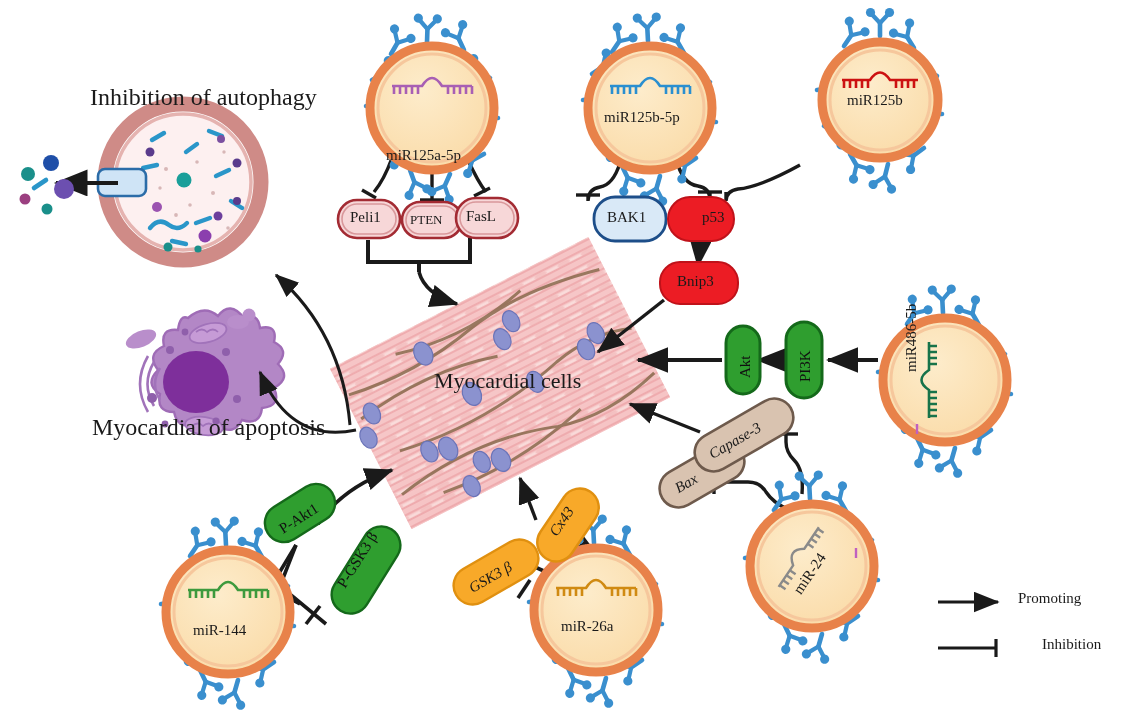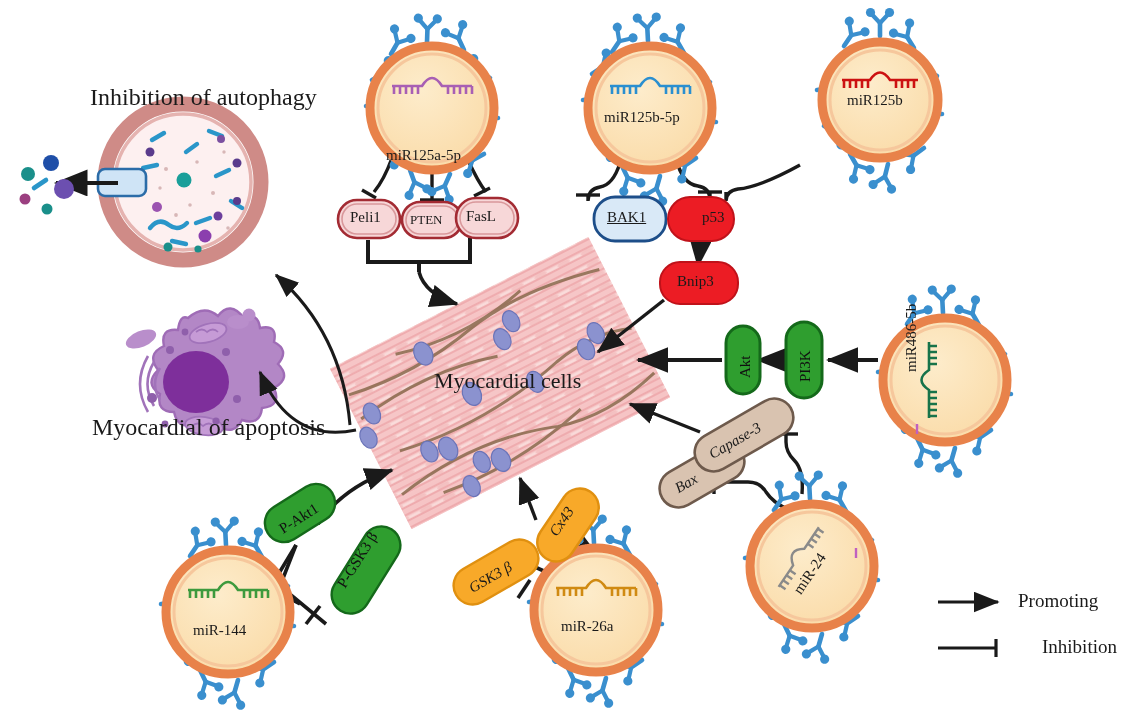--- a/index.html
+++ b/index.html
@@ -2,21 +2,21 @@
 <html><head>
 <meta charset="utf-8">
 <style>
   html,body{margin:0;padding:0;background:#fff;}
   body{width:1127px;height:713px;position:relative;overflow:hidden;
        font-family:"Liberation Serif",serif;}
   #stage{position:absolute;left:0;top:0;width:1127px;height:713px;}
   svg.layer{position:absolute;left:0;top:0;width:1127px;height:713px;overflow:visible;}
   .txt{position:absolute;white-space:nowrap;color:#1a1a1a;}
   .title-txt{font-size:24px;}
-  .legend-txt{font-size:19px;}
+  .legend-txt{font-size:15px;}
   .tissue-txt{font-size:22px;}
   .exo-label{font-size:15px;}
   .node-txt{font-size:15px;}
   .node-txt-sm{font-size:13px;}
 </style>
 </head>
 <body>
 
 <div id="stage">
 
@@ -437,21 +437,21 @@
 <div class="txt exo-label" style="left:604px;top:109px;">miR125b-5p</div>
 <div class="txt exo-label" style="left:847px;top:92px;">miR125b</div>
 <div class="txt exo-label" style="left:903px;top:372px;transform:rotate(-90deg);transform-origin:left top;">miR486-5b</div>
 <div class="txt exo-label" style="left:790px;top:588px;transform:rotate(-56deg);transform-origin:left top;">miR-24</div>
 <div class="txt exo-label" style="left:561px;top:618px;">miR-26a</div>
 <div class="txt exo-label" style="left:193px;top:622px;">miR-144</div>
 
 <div class="txt node-txt" style="left:350px;top:209px;">Peli1</div>
 <div class="txt node-txt-sm" style="left:410px;top:212px;text-align:center;">PTEN</div>
 <div class="txt node-txt" style="left:466px;top:208px;">FasL</div>
-<div class="txt node-txt" style="left:607px;top:209px;text-decoration:underline;">BAK1</div>
+<div class="txt node-txt" style="left:607px;top:209px;">BAK1</div>
 <div class="txt node-txt" style="left:702px;top:209px;">p53</div>
 <div class="txt node-txt" style="left:677px;top:273px;">Bnip3</div>
 <div class="txt node-txt" style="left:737px;top:378px;transform:rotate(-90deg);transform-origin:left top;color:#111;">Akt</div>
 <div class="txt node-txt" style="left:797px;top:382px;transform:rotate(-90deg);transform-origin:left top;color:#111;">PI3K</div>
 <div class="txt node-txt" style="left:672px;top:482px;transform:rotate(-30deg);transform-origin:left top;font-style:italic;">Bax</div>
 <div class="txt node-txt" style="left:706px;top:448px;transform:rotate(-30deg);transform-origin:left top;font-style:italic;">Capase-3</div>
 <div class="txt node-txt" style="left:276px;top:523px;transform:rotate(-32deg);transform-origin:left top;color:#111;">P-Akt1</div>
 <div class="txt node-txt" style="left:334px;top:582px;transform:rotate(-58deg);transform-origin:left top;color:#111;">P-GSK3 β</div>
 <div class="txt node-txt" style="left:466px;top:582px;transform:rotate(-30deg);transform-origin:left top;font-style:italic;">GSK3 β</div>
 <div class="txt node-txt" style="left:546px;top:530px;transform:rotate(-56deg);transform-origin:left top;font-style:italic;">Cx43</div>

